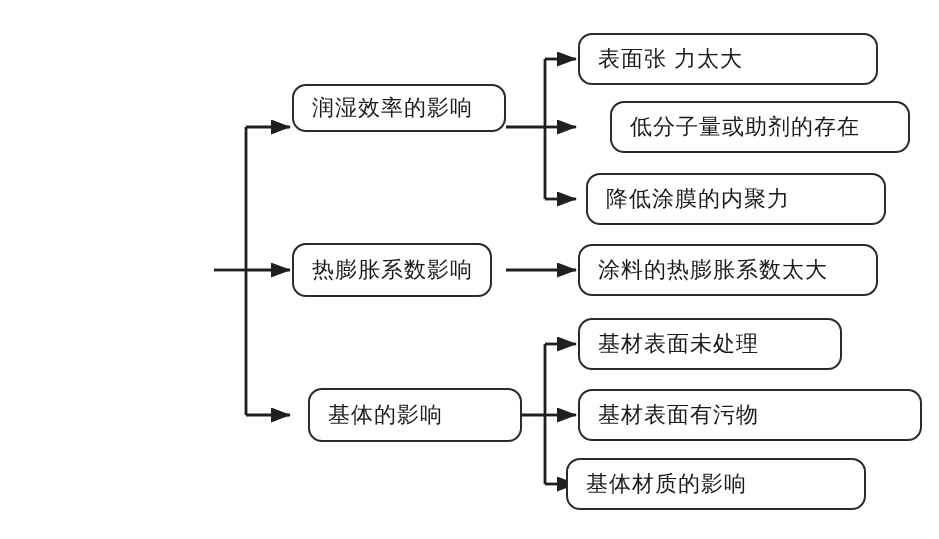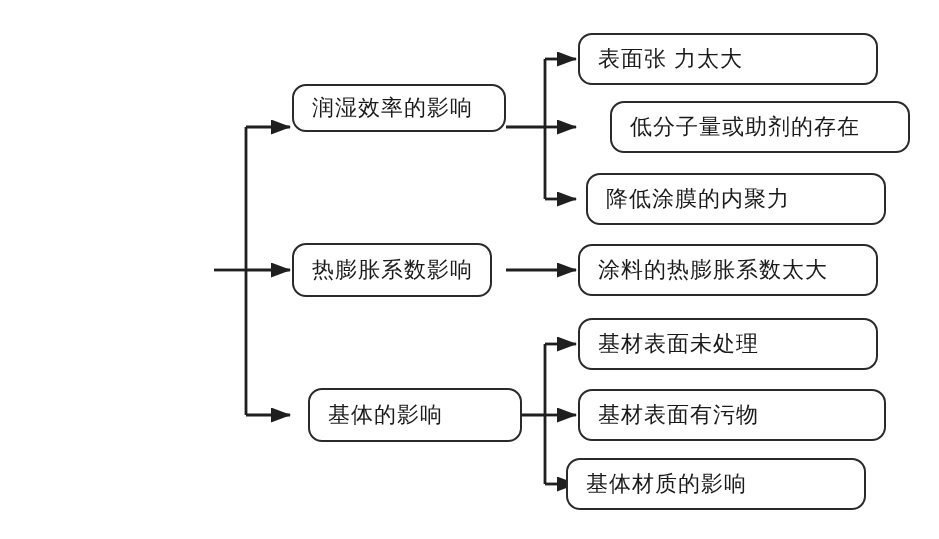--- a/index.html
+++ b/index.html
@@ -50,22 +50,22 @@
   .n-root  { left: 48px;  top: 230px; width: 166px; height: 80px; }
   
   .n-mid1  { left: 292px; top: 84px; width: 214px; height: 48px; }
   .n-mid2  { left: 292px; top: 243px; width: 200px; height: 54px; }
   .n-mid3  { left: 308px; top: 388px; width: 214px; height: 54px; }
   
   .n-leaf1 { left: 578px; top: 33px;  width: 300px; height: 52px; }
   .n-leaf2 { left: 610px; top: 101px; width: 300px; height: 52px; }
   .n-leaf3 { left: 586px; top: 173px; width: 300px; height: 52px; }
   .n-leaf4 { left: 578px; top: 244px; width: 300px; height: 52px; }
-  .n-leaf5 { left: 578px; top: 318px; width: 300px; height: 52px; }
-  .n-leaf6 { left: 578px; top: 389px; width: 308px; height: 52px; }
+  .n-leaf5 { left: 578px; top: 318px; width: 264px; height: 52px; }
+  .n-leaf6 { left: 578px; top: 389px; width: 344px; height: 52px; }
   .n-leaf7 { left: 566px; top: 458px; width: 300px; height: 52px; }
 </style>
 </head>
 <body>
 
 <div class="canvas">
 
   <svg class="connector-layer" width="939" height="539" viewBox="0 0 939 539" xmlns="http://www.w3.org/2000/svg">
     <defs>
       <marker id="arrow" markerUnits="userSpaceOnUse" markerWidth="20" markerHeight="15" viewBox="0 0 20 15" refX="19" refY="7.5" orient="auto">

